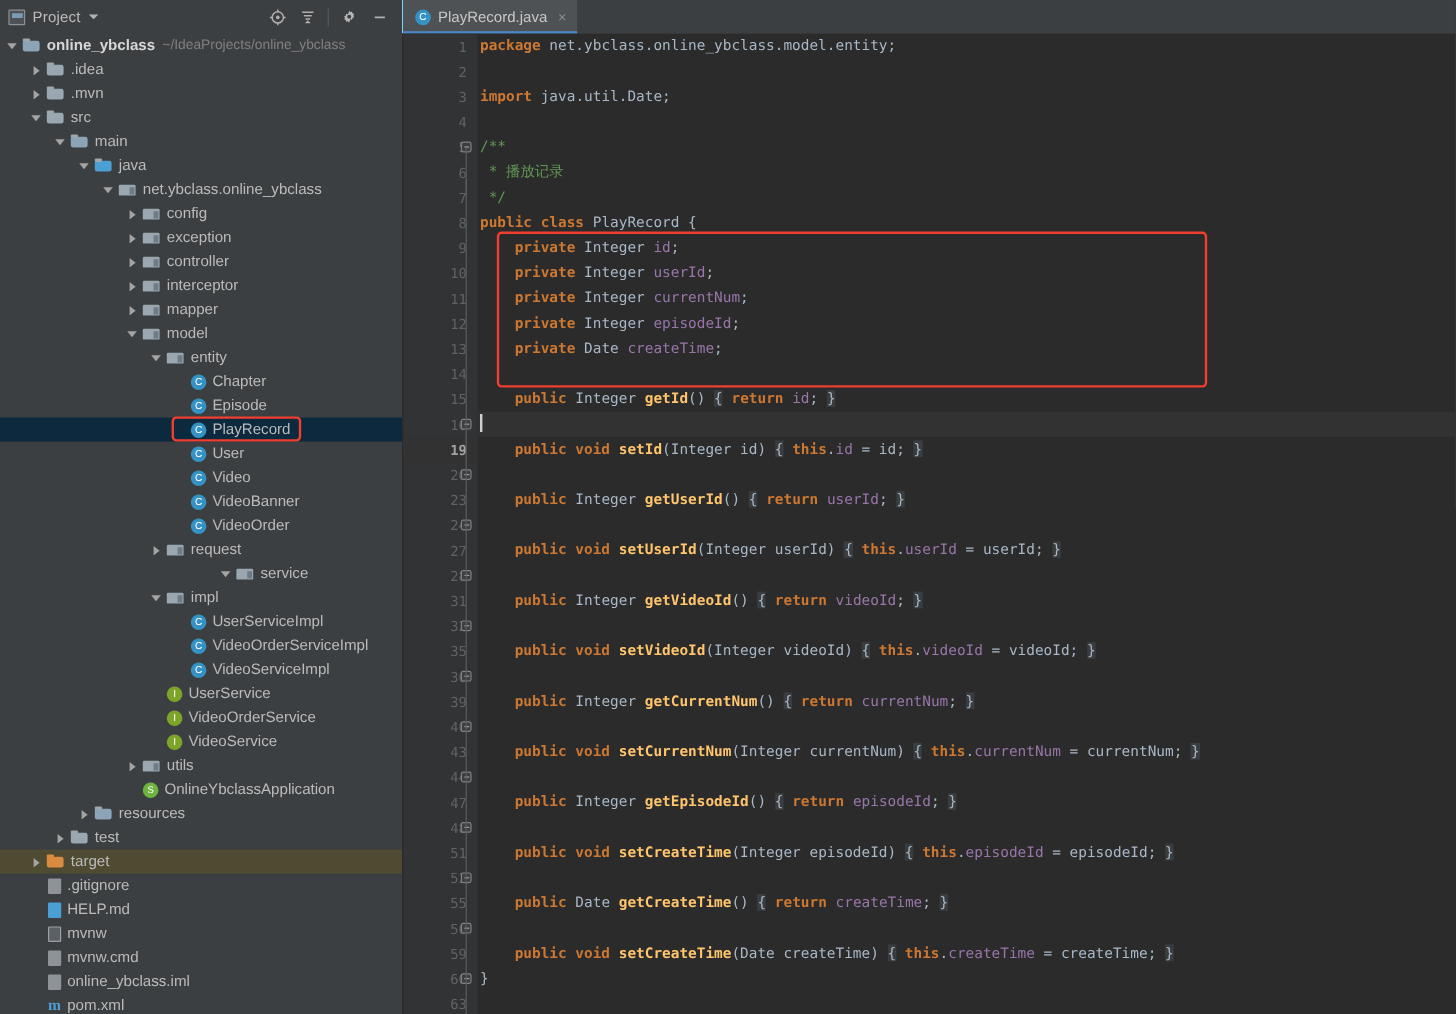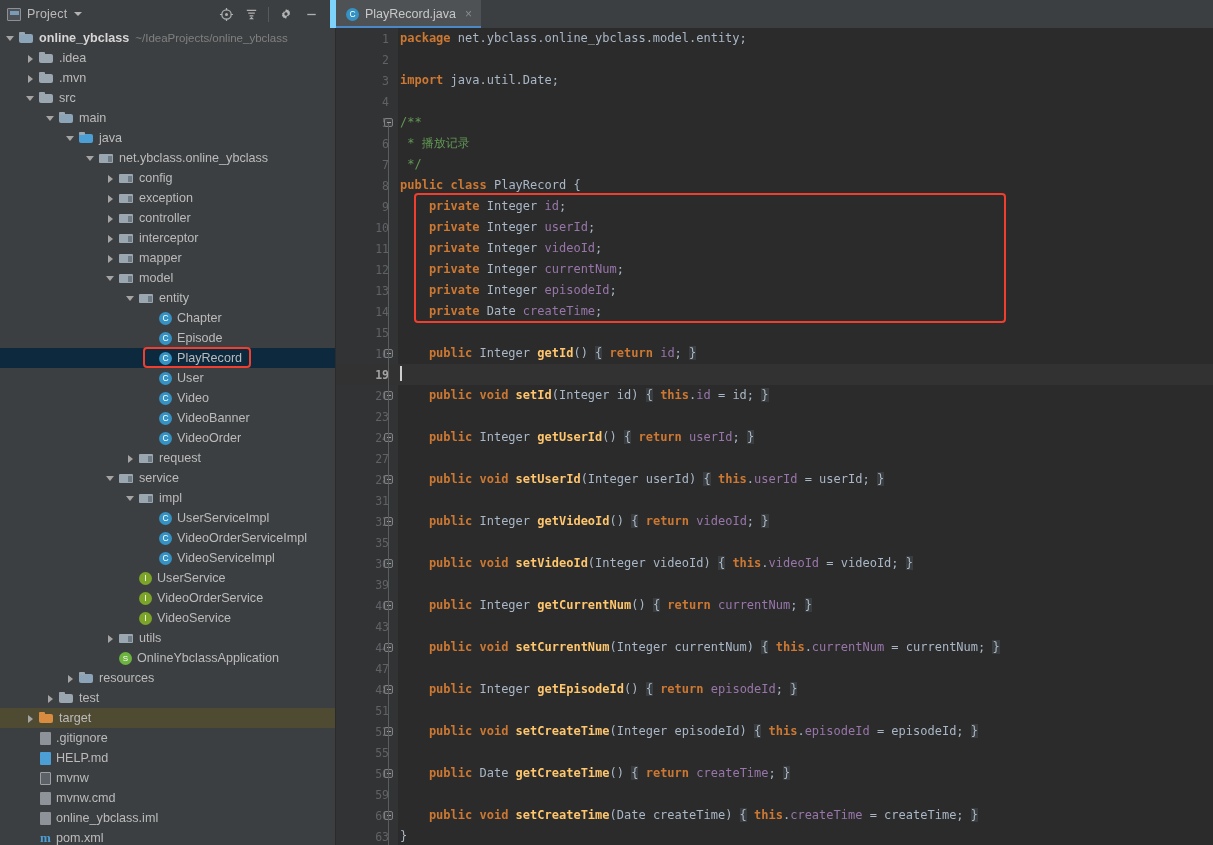--- a/index.html
+++ b/index.html
@@ -3,21 +3,21 @@
 <meta charset="utf-8">
 <style>
   * { box-sizing: border-box; margin:0; padding:0; }
   html,body { width:1213px; height:845px; overflow:hidden; background:#3c3f41;
     font-family:"Liberation Sans", sans-serif; }
   #app { position:relative; width:1213px; height:845px; display:flex; flex-direction:column; }
 
   
   .topbar { height:28px; display:flex; background:#3c3f41; flex:none; }
   .tb-left { width:336px; display:flex; align-items:center; background:#3c3f41;
-    border-right:6px solid #7dd3fc; padding-left:7px; position:relative; }
+    border-right:1px solid #7dd3fc; padding-left:7px; position:relative; }
   .proj-ico { width:14px; height:13px; border:1px solid #8b9197; background:#4e5256;
     border-radius:1px; margin-right:6px; position:relative; }
   .proj-ico:after{ content:""; position:absolute; left:2px; top:2px; width:9px; height:4px;
     background:#7a9bb5; }
   .tb-title { color:#bbbbbb; font-size:12.5px; letter-spacing:.2px; }
   .caret-dn { width:0;height:0;border-left:4px solid transparent;border-right:4px solid transparent;
     border-top:4.5px solid #b3b3b3; margin-left:7px; }
   .tb-icons { position:absolute; right:8px; top:0; height:28px; display:flex; align-items:center; gap:3px; }
   .tbi { width:22px;height:22px;display:flex;align-items:center;justify-content:center;border-radius:3px;}
   .tb-sep { width:1px;height:15px;background:#555a5d;margin:0 3px; }
@@ -257,21 +257,21 @@
         <div class="trow" style="padding-left: 146px;">
           <span class="arrow"></span>
           <span class="ico cls">C</span>
           <span class="tlabel">VideoOrder</span>
         </div>
         <div class="trow" style="padding-left: 126px;">
           <span class="arrow r"></span>
           <span class="ico pkg"></span>
           <span class="tlabel">request</span>
         </div>
-        <div class="trow" style="padding-left: 106px;">
+        <div class="trow" style="padding-left: 106px; justify-content: center;">
           <span class="arrow d"></span>
           <span class="ico pkg"></span>
           <span class="tlabel">service</span>
         </div>
         <div class="trow" style="padding-left: 126px;">
           <span class="arrow d"></span>
           <span class="ico pkg"></span>
           <span class="tlabel">impl</span>
         </div>
         <div class="trow" style="padding-left: 146px;">
@@ -422,21 +422,20 @@
           <div class="cl"><span class="kw">package</span><span> net.ybclass.online_ybclass.model.entity;</span></div>
           <div class="cl">&nbsp;</div>
           <div class="cl"><span class="kw">import</span><span> java.util.Date;</span></div>
           <div class="cl">&nbsp;</div>
           <div class="cl"><span class="cmt">/**</span></div>
           <div class="cl"><span class="cmt"> * 播放记录</span></div>
           <div class="cl"><span class="cmt"> */</span></div>
           <div class="cl"><span class="kw">public class</span><span> PlayRecord {</span></div>
           <div class="cl"><span class="kw">    private</span><span> Integer </span><span class="fld">id</span><span>;</span></div>
           <div class="cl"><span class="kw">    private</span><span> Integer </span><span class="fld">userId</span><span>;</span></div>
-          <div class="cl"><span class="kw">    private</span><span> Integer </span><span class="fld">videoId</span><span>;</span></div>
           <div class="cl"><span class="kw">    private</span><span> Integer </span><span class="fld">currentNum</span><span>;</span></div>
           <div class="cl"><span class="kw">    private</span><span> Integer </span><span class="fld">episodeId</span><span>;</span></div>
           <div class="cl"><span class="kw">    private</span><span> Date </span><span class="fld">createTime</span><span>;</span></div>
           <div class="cl">&nbsp;</div>
           <div class="cl"><span class="kw">    public</span><span> Integer </span><span class="mth">getId</span><span>() </span><span class="brace">{</span><span> </span><span class="kw">return</span><span> </span><span class="fld">id</span><span>; </span><span class="brace">}</span></div>
           <div class="cl cur"><span class="caret"></span></div>
           <div class="cl"><span class="kw">    public void</span><span> </span><span class="mth">setId</span><span>(Integer id) </span><span class="brace">{</span><span> </span><span class="kw">this</span><span>.</span><span class="fld">id</span><span> = id; </span><span class="brace">}</span></div>
           <div class="cl">&nbsp;</div>
           <div class="cl"><span class="kw">    public</span><span> Integer </span><span class="mth">getUserId</span><span>() </span><span class="brace">{</span><span> </span><span class="kw">return</span><span> </span><span class="fld">userId</span><span>; </span><span class="brace">}</span></div>
           <div class="cl">&nbsp;</div>

